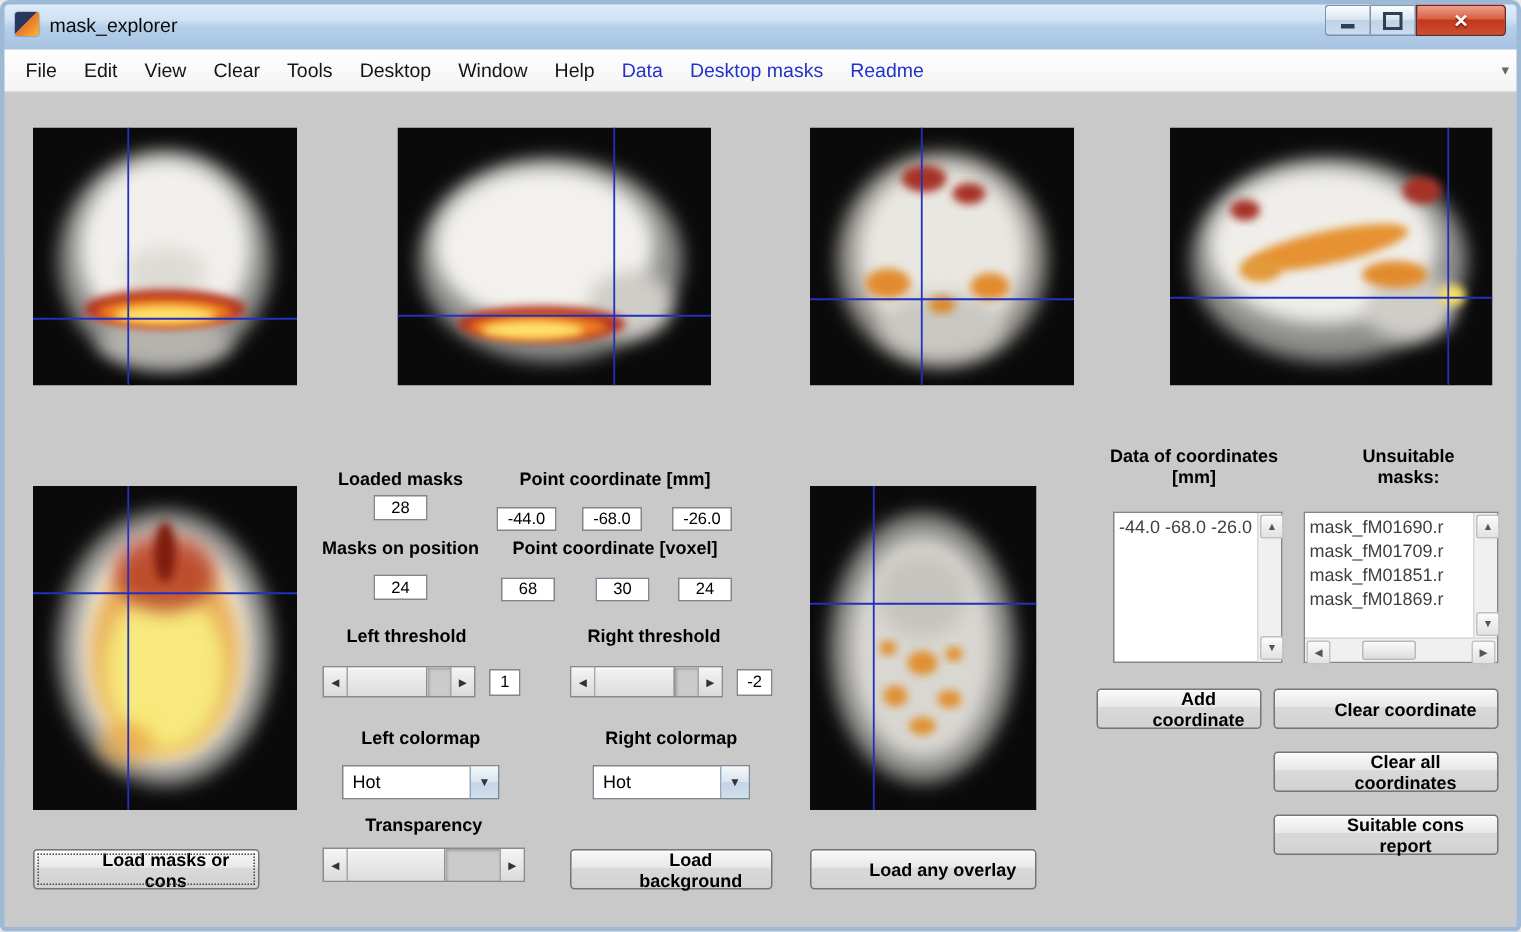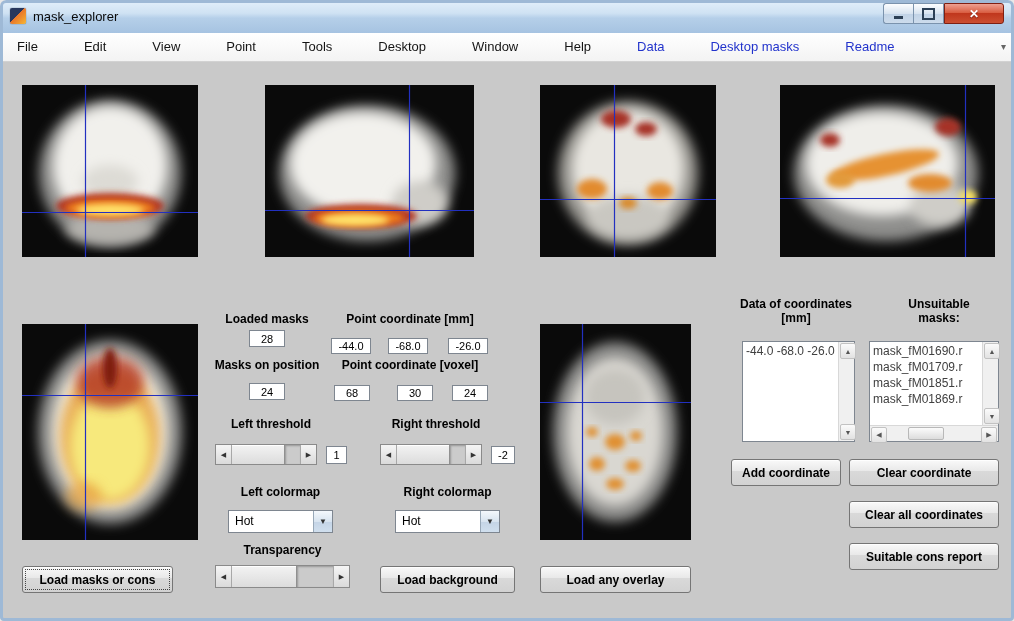--- a/index.html
+++ b/index.html
@@ -36,33 +36,33 @@
     width:58px; border-radius:0 3px 3px 0; border:1px solid #7e1f12;
     background:linear-gradient(180deg,#eda091,#d95f43 45%,#c0371d 50%,#cc4f31);
     color:#fff; font-size:12px; font-weight:bold; text-shadow:0 1px 1px #7e1f12;
   }
   .glyph-min { width:9px; height:3px; background:#2b3f55; margin-top:7px; }
   .glyph-max { width:9px; height:8px; border:2px solid #2b3f55; }
   
   .menubar {
     position:absolute; left:0; top:33px; right:0; height:29px;
     background:linear-gradient(180deg,#ffffff,#f3f3f3); border-bottom:1px solid #d2d2d2;
-    display:flex; align-items:center; padding-left:8px; box-sizing:border-box;gap:28px;
+    display:flex; align-items:center; padding-left:8px; box-sizing:border-box;
   }
   .menu-item { padding:0 9px; font-size:13px; line-height:28px; color:#141414; cursor:default; }
   .menu-item.custom { color:#2233cc; }
   .menubar-overflow { position:absolute; right:8px; top:8px; font-size:10px; color:#666; }
   
   .label { position:absolute; font-size:12px; font-weight:bold; color:#000; text-align:center; }
   .btn {
     position:absolute; display:flex; align-items:center; justify-content:center;
     font-family:"Liberation Sans", sans-serif; font-size:12px; font-weight:bold; color:#000;
     background:linear-gradient(180deg,#f9f9f9,#e8e8e8 45%,#d9d9d9 46%,#d2d2d2);
     border:1px solid #757575; border-radius:3px;
-    box-shadow:inset 0 1px 0 rgba(255,255,255,.8); cursor:default;
+    box-shadow:inset 0 1px 0 rgba(255,255,255,.8); cursor:default;padding-left:32px;
   }
   .btn.focused { outline:1px dotted #444; outline-offset:-4px; }
   .edit {
     position:absolute; background:#fff; border:1px solid #7e8690; box-sizing:border-box;
     font-family:"Liberation Sans", sans-serif; font-size:11px; text-align:center; padding:0;
   }
   .combo {
     position:absolute; height:23px; background:#fff; border:1px solid #7e8690;
     box-sizing:border-box; display:flex; align-items:stretch; cursor:default;
   }
@@ -132,21 +132,21 @@
       <span class="cap-btn close">
           <span>✕</span>
         </span>
     </div>
   </div>
 
   <div class="menubar">
     <span class="menu-item">File</span>
     <span class="menu-item">Edit</span>
     <span class="menu-item">View</span>
-    <span class="menu-item">Point</span>
+    <span class="menu-item">Clear</span>
     <span class="menu-item">Tools</span>
     <span class="menu-item">Desktop</span>
     <span class="menu-item">Window</span>
     <span class="menu-item">Help</span>
     <span class="menu-item custom">Data</span>
     <span class="menu-item custom">Desktop masks</span>
     <span class="menu-item custom">Readme</span>
     <span class="menubar-overflow">▾</span>
   </div>
 

